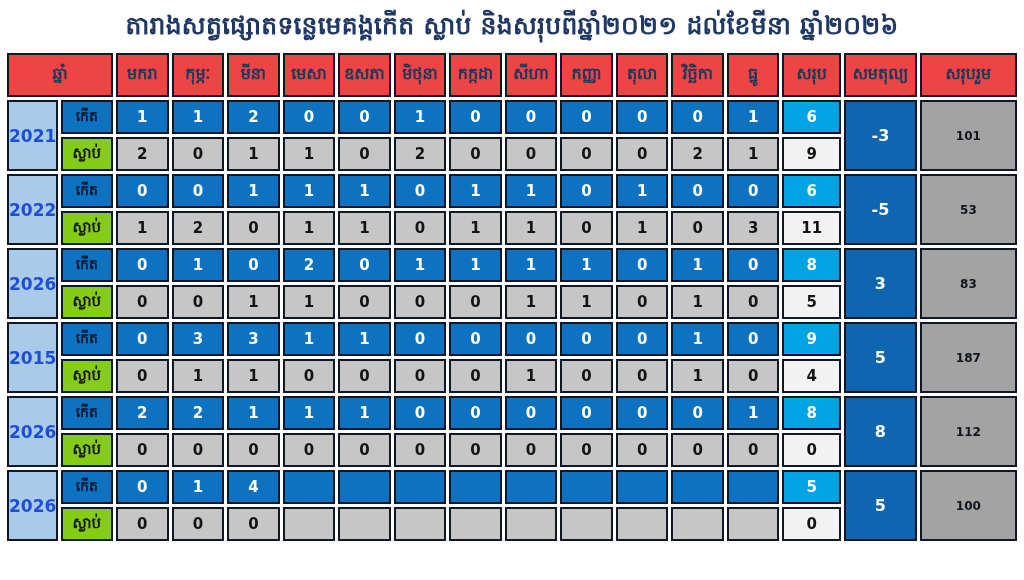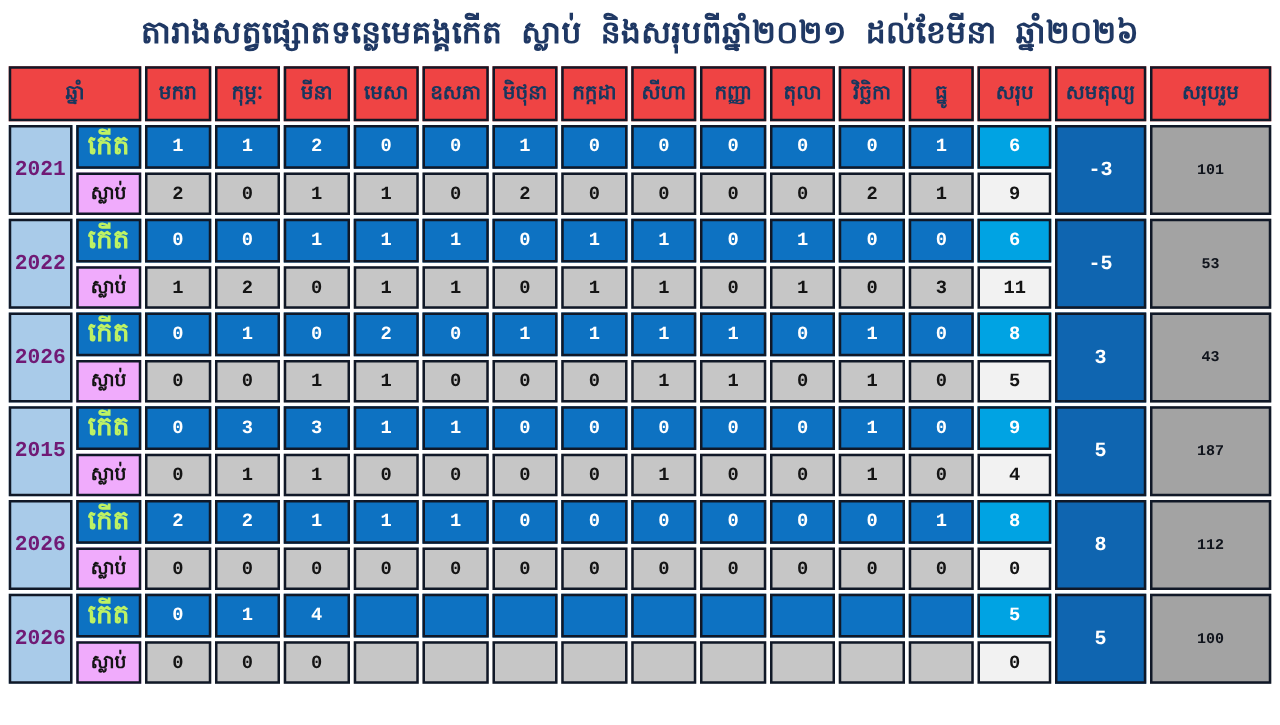--- a/index.html
+++ b/index.html
@@ -1,20 +1,20 @@
 <!DOCTYPE html>
 <html><head>
 <meta charset="utf-8">
 <style>
   html, body { margin: 0; padding: 0; background: #ffffff; }
   body {
     width: 1024px; height: 580px; overflow: hidden;
     font-family: "DejaVu Sans", "Liberation Sans", sans-serif;
   }
-  .page { width: 1024px; height: 580px; font-family: Liberation Mono, monospace; }
+  .page { width: 1024px; height: 580px; }
   .title {
     text-align: center;
     color: #1f3864;
     font-weight: 700;
     font-size: 25px;
     padding: 10px 10px 2px 10px;
     letter-spacing: 0.3px;
     white-space: nowrap;
   }
   table.stats {
@@ -34,23 +34,23 @@
     padding: 0;
   }
   .stats thead th {
     background: #ef4444;
     color: #17375e;
     font-weight: 700;
     font-size: 16px;
     height: 44px;
   }
   .stats td { height: 34px; font-weight: 700; font-size: 15px; }
-  td.year-cell  { background: #a9cbe9; color: #701a75; font-size: 17px; }
-  td.lbl-born   { background: #0d72c2; color: #bef264; font-size: 21px; }
-  td.lbl-died   { background: #f0abfc; color: #141414; font-size: 15px; }
+  td.year-cell  { background: #a9cbe9; color: #1d4ed8; font-size: 17px; }
+  td.lbl-born   { background: #0d72c2; color: #0f172a; font-size: 14px; }
+  td.lbl-died   { background: #84cc16; color: #141414; font-size: 15px; }
   td.born-cell  { background: #0d72c2; color: #ffffff; }
   td.died-cell  { background: #c6c6c6; color: #141414; }
   td.born-total { background: #00a3e3; color: #ffffff; }
   td.died-total { background: #f2f2f2; color: #141414; }
   td.balance-cell { background: #0f65b0; color: #ffffff; font-size: 16px; }
   td.grand-cell { background: #a3a3a3; color: #10141c; font-size: 12px; }
   
   col.c-year { width: 50px; }
   col.c-label { width: 52px; }
   col.c-month { width: 52px; }
@@ -188,21 +188,21 @@
         <td class="born-cell">0</td>
         <td class="born-cell">1</td>
         <td class="born-cell">1</td>
         <td class="born-cell">1</td>
         <td class="born-cell">1</td>
         <td class="born-cell">0</td>
         <td class="born-cell">1</td>
         <td class="born-cell">0</td>
         <td class="born-total">8</td>
         <td class="balance-cell" rowspan="2">3</td>
-        <td class="grand-cell" rowspan="2">43</td>
+        <td class="grand-cell" rowspan="2">83</td>
       </tr>
       <tr>
         <td class="lbl-died">ស្លាប់</td>
         <td class="died-cell">0</td>
         <td class="died-cell">0</td>
         <td class="died-cell">1</td>
         <td class="died-cell">1</td>
         <td class="died-cell">0</td>
         <td class="died-cell">0</td>
         <td class="died-cell">0</td>

